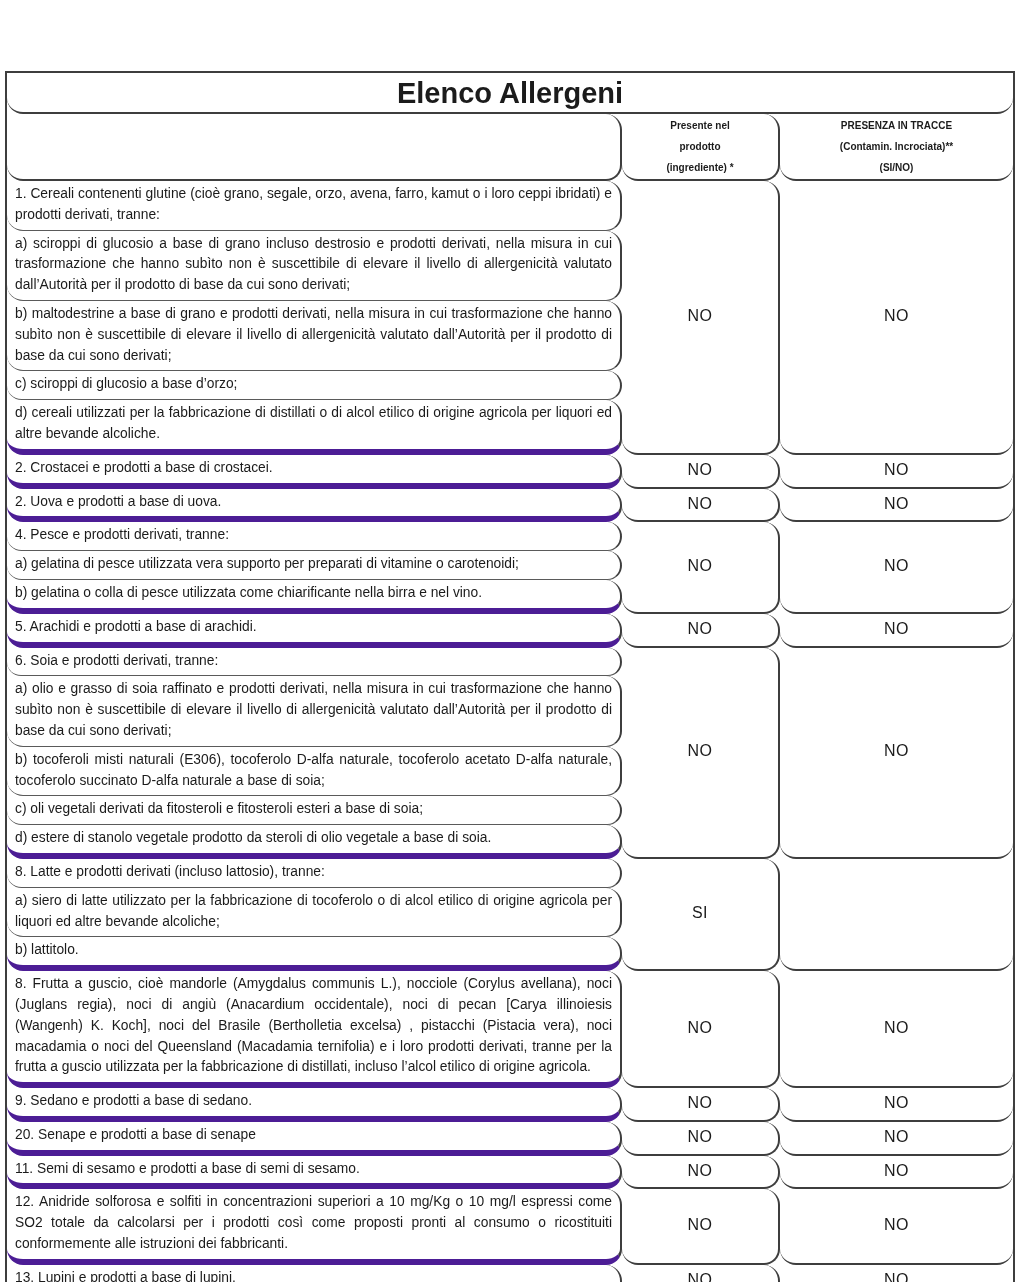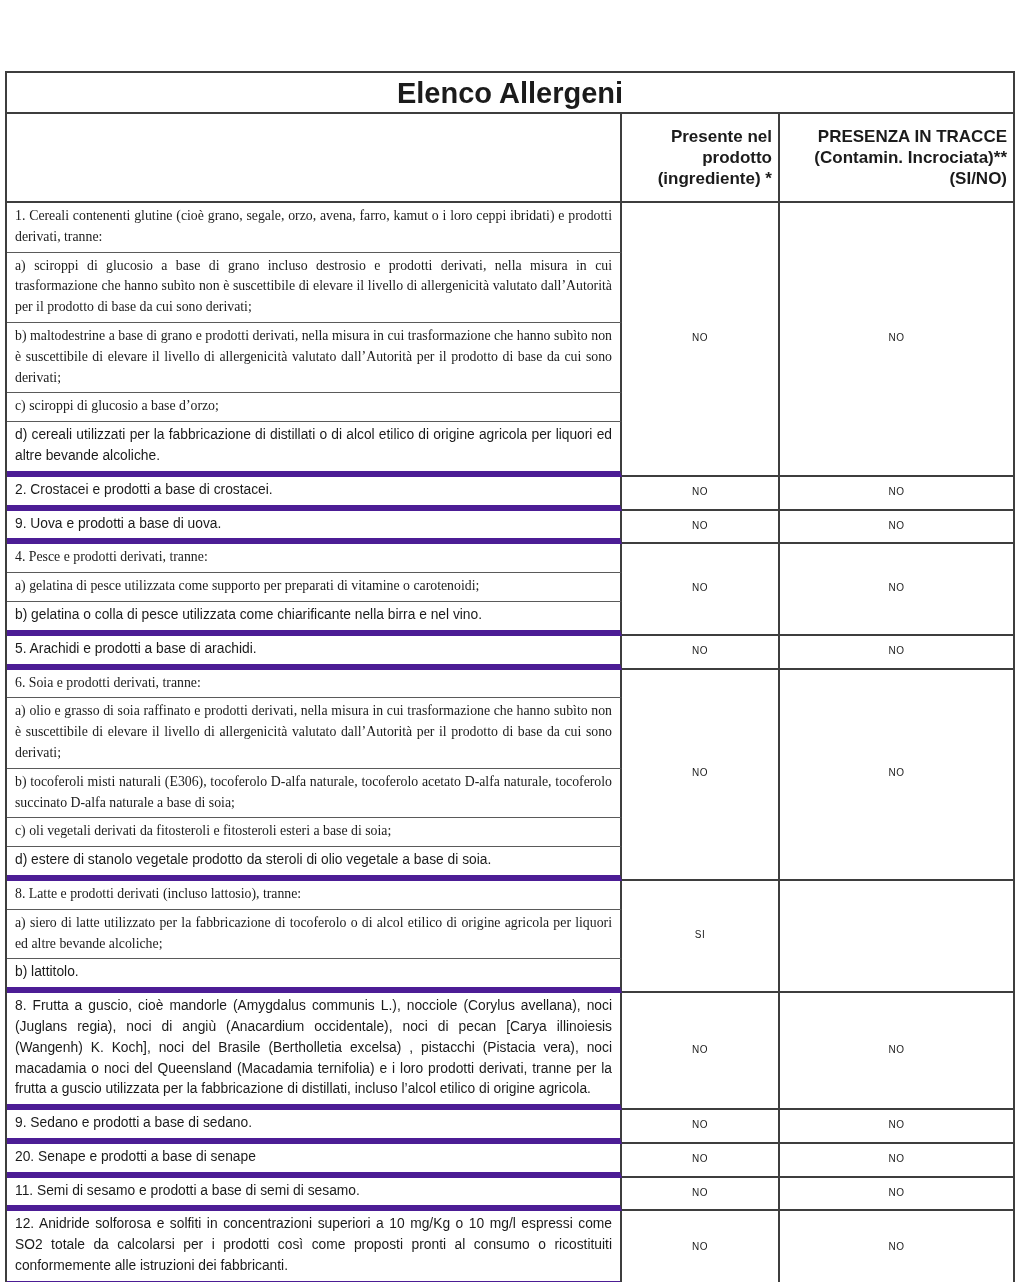--- a/index.html
+++ b/index.html
@@ -27,59 +27,60 @@
   col.c-pres   { width: 158px; }
   col.c-traces { width: 233px; }
 
   td {
     box-sizing: border-box;
     vertical-align: middle;
     font-size: 13.8px;
     line-height: 20.8px;
     padding: 3px 8px 4px 8px;
     overflow: hidden;
+    border-radius: 16px;
   }
   
   tr.title-row td {
     text-align: center;
     font-weight: bold;
     font-size: 29px;
     line-height: 36px;
     height: 41px;
     padding: 1px 4px;
     border-bottom: 2px solid #3e3e3e;
   }
   
   tr.header-row td {
     height: 63px;
     border-bottom: 2px solid #3e3e3e;
     font-weight: bold;
-    text-align: right;
-    font-size: 17px;
+    text-align: center;
+    font-size: 10px;
     line-height: 21px;
-    padding: 12px 6px;
+    padding: 1px 6px;
     vertical-align: middle;
   }
   td.v-div { border-right: 2px solid #3e3e3e; }
 
   
   td.desc {
     text-align: justify;
     border-right: 2px solid #3e3e3e;
     border-bottom: 6px solid #4c1d95;
     vertical-align: middle;
   }
-  td.desc.thin { border-bottom: 1px solid #5a5a5a; font-family: Liberation Serif, serif; }
+  td.desc.thin { border-bottom: 1px solid #5a5a5a; }
 
   
   td.val {
     text-align: center;
     vertical-align: middle;
     border-bottom: 2px solid #3e3e3e;
-    font-size: 10px;
+    font-size: 16px;
     letter-spacing: 0.5px;
   }
   td.val.bold { font-weight: normal; }
 
   tr.simple td { height: 32px; }
   td.last { border-bottom: none; }
 </style>
 </head>
 <body>
 
@@ -128,32 +129,32 @@
         <td class="desc">d) cereali utilizzati per la fabbricazione di distillati o di alcol etilico di origine agricola per liquori ed altre bevande alcoliche.</td>
       </tr>
 
       <tr class="simple">
         <td class="desc">2. Crostacei e prodotti a base di crostacei.</td>
         <td class="val v-div">NO</td>
         <td class="val">NO</td>
       </tr>
 
       <tr class="simple">
-        <td class="desc">9. Uova e prodotti a base di uova.</td>
+        <td class="desc">2. Uova e prodotti a base di uova.</td>
         <td class="val v-div">NO</td>
         <td class="val">NO</td>
       </tr>
 
       <tr>
         <td class="desc thin">4. Pesce e prodotti derivati, tranne:</td>
         <td class="val v-div" rowspan="3">NO</td>
         <td class="val" rowspan="3">NO</td>
       </tr>
       <tr>
-        <td class="desc thin">a) gelatina di pesce utilizzata come supporto per preparati di vitamine o carotenoidi;</td>
+        <td class="desc thin">a) gelatina di pesce utilizzata vera supporto per preparati di vitamine o carotenoidi;</td>
       </tr>
       <tr>
         <td class="desc">b) gelatina o colla di pesce utilizzata come chiarificante nella birra e nel vino.</td>
       </tr>
 
       <tr class="simple">
         <td class="desc">5. Arachidi e prodotti a base di arachidi.</td>
         <td class="val v-div">NO</td>
         <td class="val">NO</td>
       </tr>

